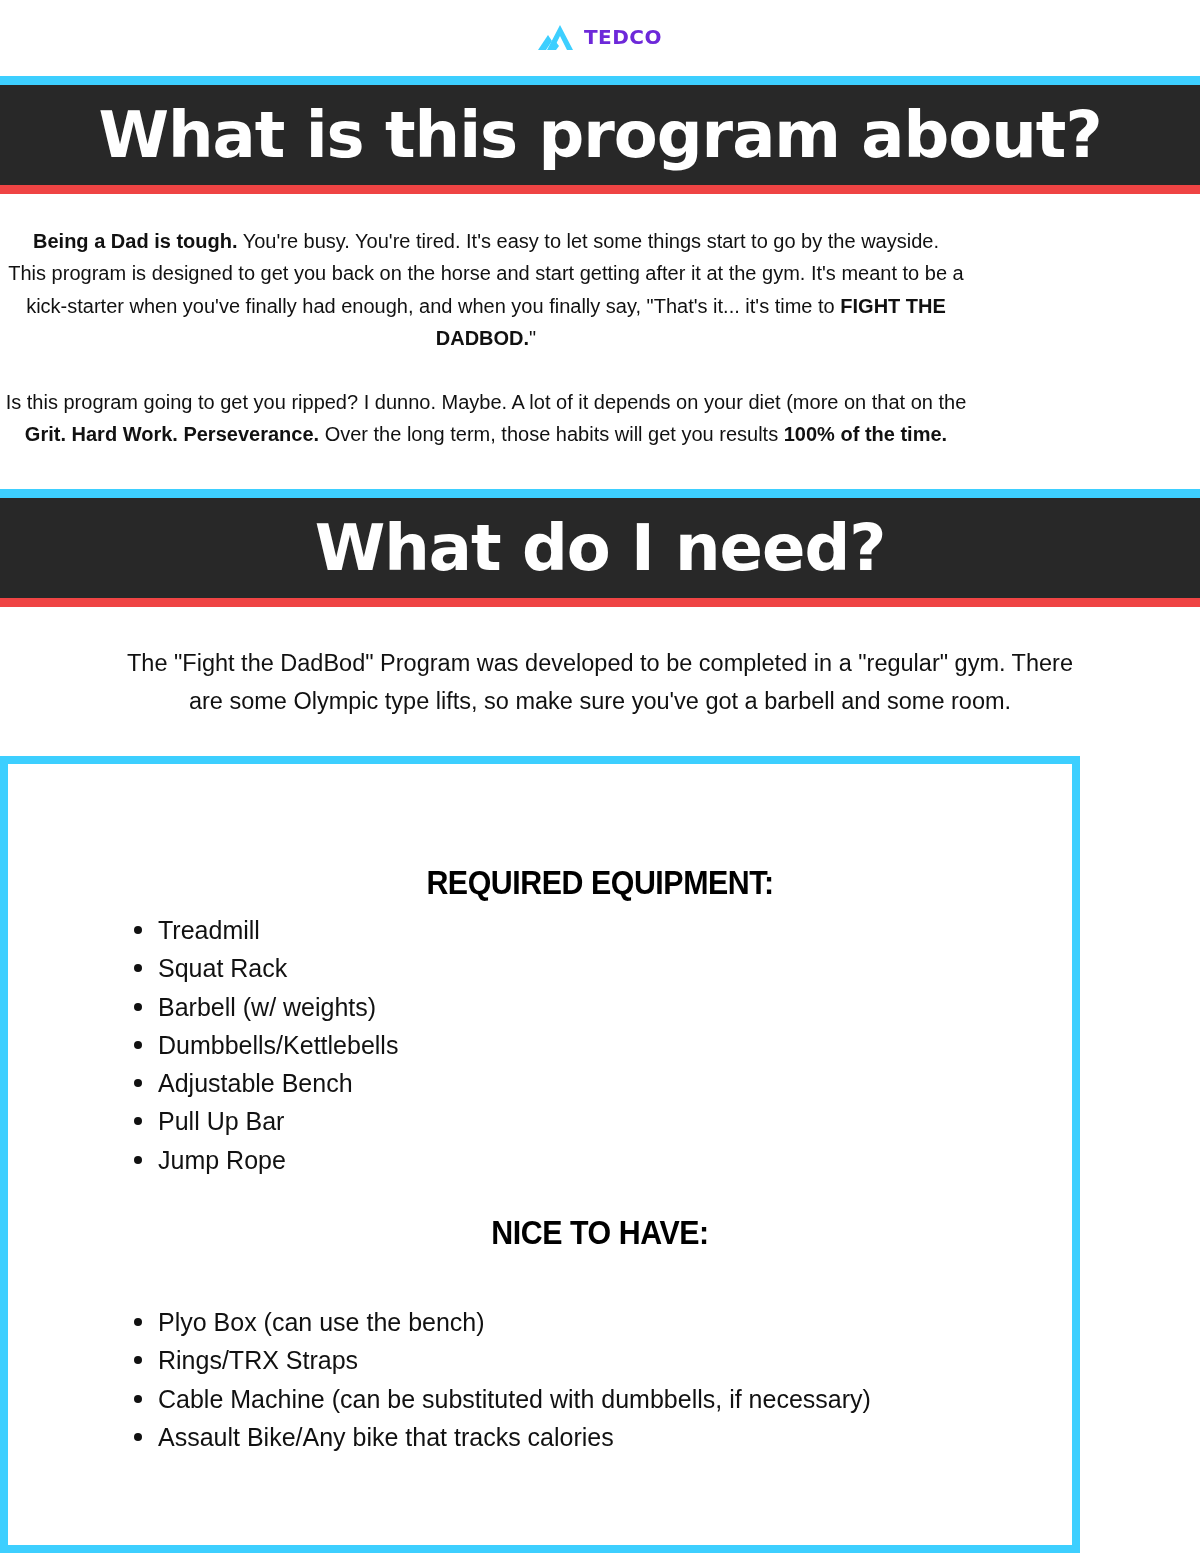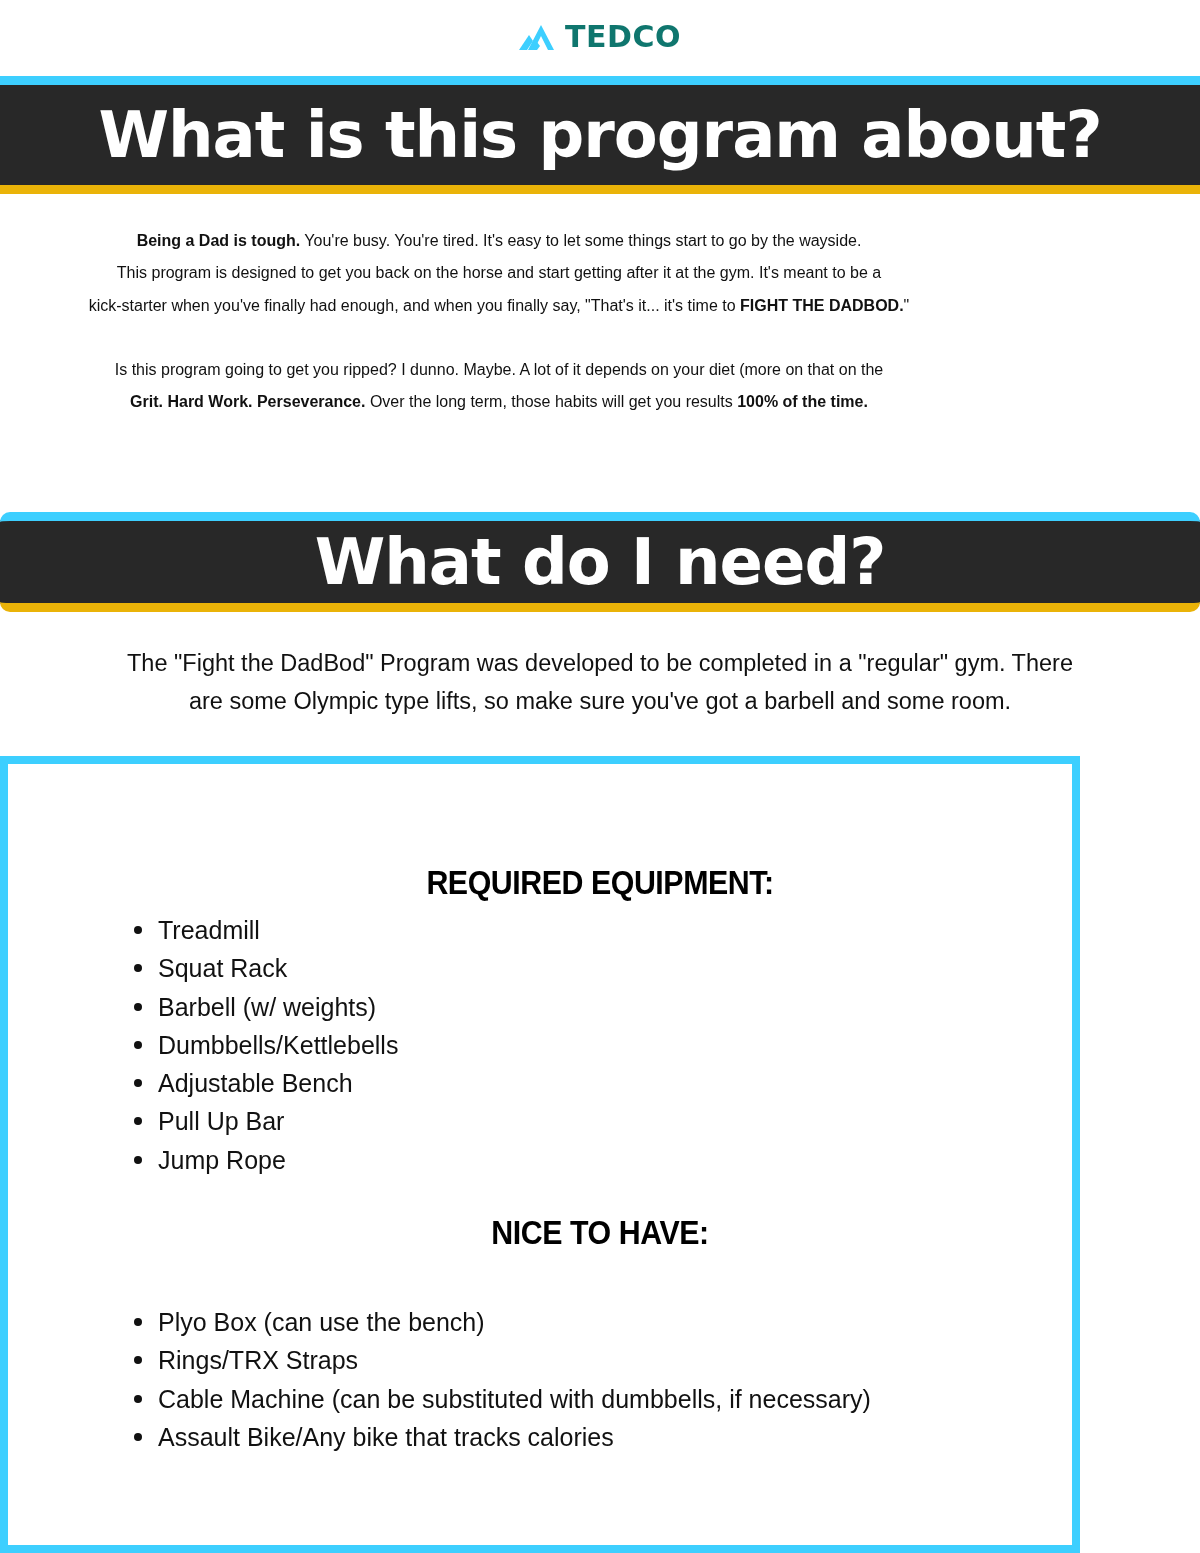--- a/index.html
+++ b/index.html
@@ -1,28 +1,28 @@
 <!DOCTYPE html>
 <html><head>
   <meta charset="utf-8">
   <style>
     * { margin: 0; padding: 0; box-sizing: border-box; }
     html, body { width: 1200px; height: 1553px; background: #ffffff; overflow: hidden; }
     body { position: relative; font-family: "Liberation Sans", "DejaVu Sans", sans-serif; color: #111111; }
 
     .logo { position: absolute; top: 20px; left: 0; width: 1200px; display: flex; justify-content: center; align-items: center; gap: 2px; }
     .logo svg { display: block; }
-    .logo-text { font-family: "DejaVu Sans", sans-serif; font-weight: bold; font-size: 30px; color: #0f766e; letter-spacing: 0.5px; line-height: 34px; }
+    .logo-text { font-family: "DejaVu Sans", sans-serif; font-weight: bold; font-size: 20px; color: #6d28d9; letter-spacing: 0.5px; line-height: 34px; }
 
-    .banner { position: absolute; left: 0; width: 1200px; background: #282828; border-top: 9px solid #3dcfff; border-bottom: 9px solid #eab308; display: flex; align-items: center; justify-content: center; }
+    .banner { position: absolute; left: 0; width: 1200px; background: #282828; border-top: 9px solid #3dcfff; border-bottom: 9px solid #ef4444; display: flex; align-items: center; justify-content: center; }
     .banner h1 { font-family: "DejaVu Sans", sans-serif; font-weight: bold; color: #ffffff; font-size: 64px; letter-spacing: -1px; line-height: 1; }
     .banner-1 { top: 76px; height: 118px; }
-    .banner-2 { top: 512px; height: 100px; border-radius: 10px; }
+    .banner-2 { top: 489px; height: 118px; }
 
-    .about { position: absolute; top: 225px; left: 13px; width: 972px; text-align: center; font-size: 16px; line-height: 32.3px; color: #111; }
+    .about { position: absolute; top: 225px; left: 0; width: 972px; text-align: center; font-size: 20px; line-height: 32.3px; color: #111; }
     .about p { margin: 0; }
     .about .gap { height: 32px; }
     .about b { font-weight: bold; }
 
     .need { position: absolute; top: 644px; left: 0; width: 1200px; text-align: center; font-size: 23.5px; line-height: 38px; color: #111; }
 
     .equip-box { position: absolute; top: 756px; left: 0; width: 1080px; height: 797px; border: 8px solid #3dcfff; background: #ffffff; }
     .equip-heading { position: absolute; left: 0; width: 1184px; text-align: center; font-family: "Liberation Sans", sans-serif; font-weight: bold; font-size: 33px; letter-spacing: -0.5px; color: #000; transform: scaleX(0.92); }
     .req-heading { top: 100px; }
     .nice-heading { top: 450px; }

